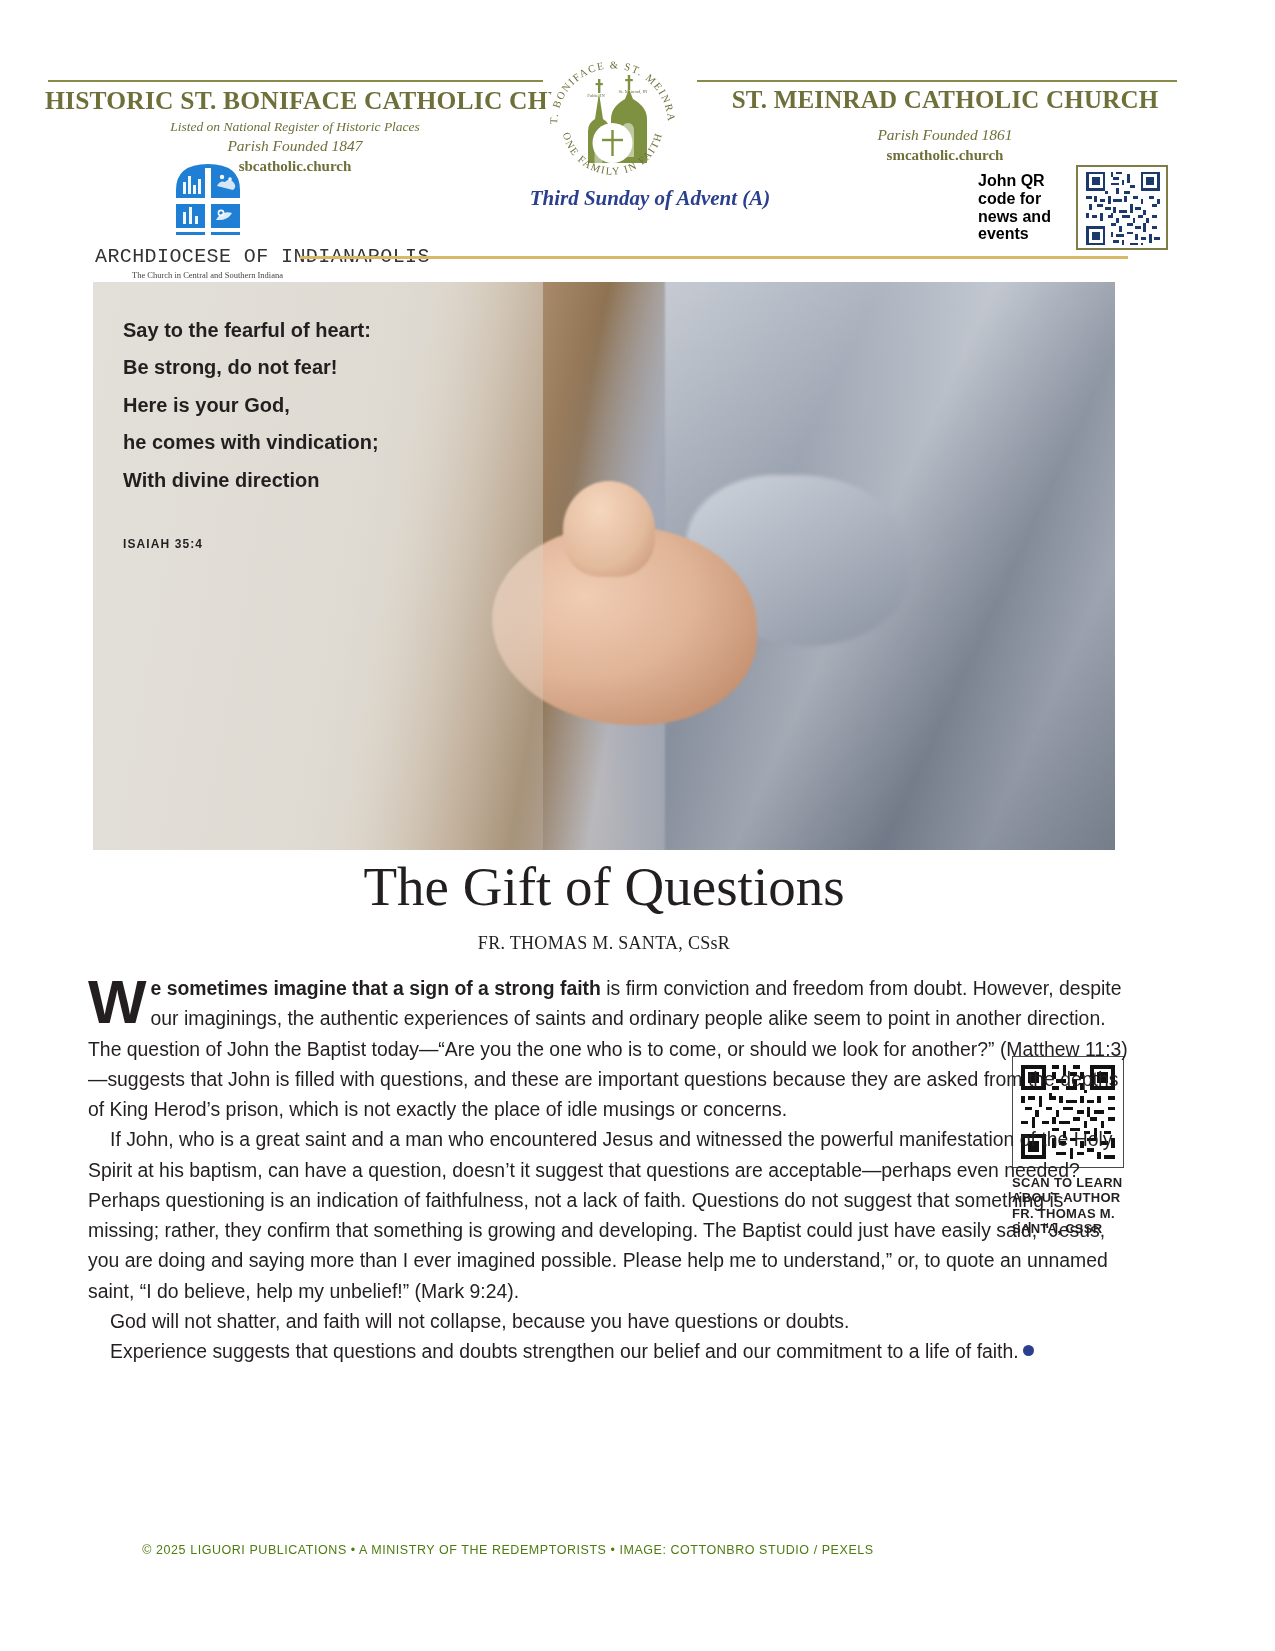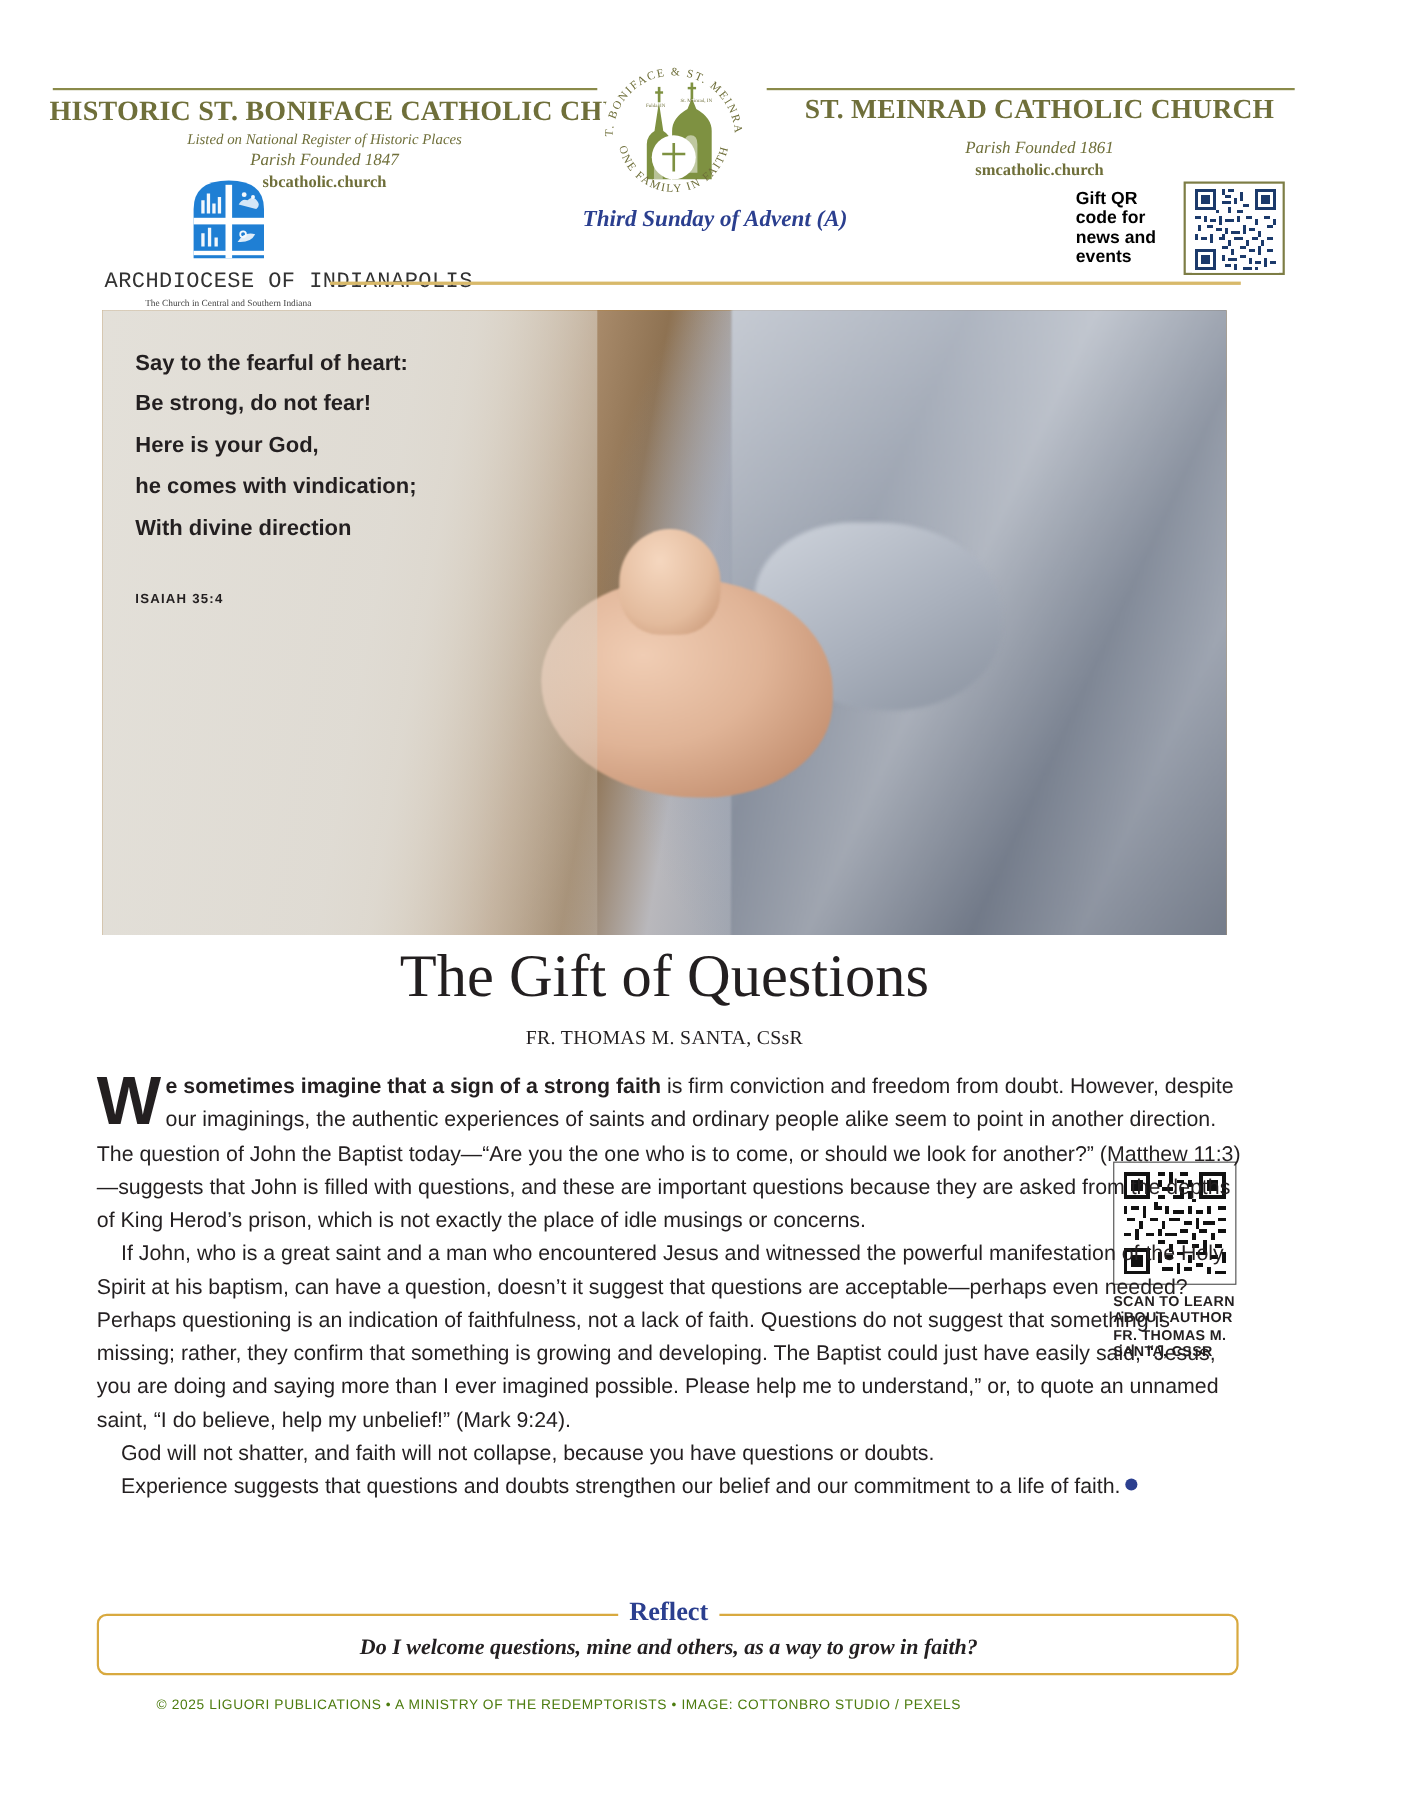--- a/index.html
+++ b/index.html
@@ -468,21 +468,21 @@
       <div class="arch-name">ARCHDIOCESE OF INDIANAPOLIS</div>
       <div class="arch-tag">The Church in Central and Southern Indiana</div>
     </div>
 
     <div class="liturgy">
       <div class="liturgy-title">Third Sunday of Advent (A)</div>
     </div>
     <div class="header-rule-bottom"></div>
 
     <div class="scan-block">
-      <div class="scan-label">Gift QR code for news and events</div>
+      <div class="scan-label">John QR code for news and events</div>
       <div class="qr-header">
         <svg width="86" height="79" viewBox="0 0 29 29" shape-rendering="crispEdges" aria-hidden="true">
           <rect width="29" height="29" fill="#ffffff"></rect>
           <g fill="#1b3a6b">
             <rect x="1" y="1" width="7" height="7"></rect>
               <rect x="2" y="2" width="5" height="5" fill="#ffffff"></rect>
               <rect x="3" y="3" width="3" height="3"></rect>
             <rect x="21" y="1" width="7" height="7"></rect>
               <rect x="22" y="2" width="5" height="5" fill="#ffffff"></rect>
               <rect x="23" y="3" width="3" height="3"></rect>
@@ -654,22 +654,15 @@
     <div class="author-qr-cap">SCAN TO LEARN ABOUT AUTHOR FR. THOMAS M. SANTA, CSSR</div>
   </div>
 
   <div class="body-col">
     <p><span class="dropcap">W</span><span class="lead">e sometimes imagine that a sign of a strong faith</span><span> is firm conviction and freedom from doubt. However, despite our imaginings, the authentic experiences of saints and ordinary people alike seem to point in another direction. The question of John the Baptist today—“Are you the one who is to come, or should we look for another?” (Matthew 11:3)—suggests that John is filled with questions, and these are important questions because they are asked from the depths of King Herod’s prison, which is not exactly the place of idle musings or concerns.</span></p>
     <p class="indent">If John, who is a great saint and a man who encountered Jesus and witnessed the powerful manifestation of the Holy Spirit at his baptism, can have a question, doesn’t it suggest that questions are acceptable—perhaps even needed? Perhaps questioning is an indication of faithfulness, not a lack of faith. Questions do not suggest that something is missing; rather, they confirm that something is growing and developing. The Baptist could just have easily said, “Jesus, you are doing and saying more than I ever imagined possible. Please help me to understand,” or, to quote an unnamed saint, “I do believe, help my unbelief!” (Mark 9:24).</p>
     <p class="indent">God will not shatter, and faith will not collapse, because you have questions or doubts.</p>
     <p class="indent"><span>Experience suggests that questions and doubts strengthen our belief and our commitment to a life of faith.</span><span class="enddot"></span></p>
   </div>
 
-  <div class="reflect-wrap">
-    <div class="reflect-box"></div>
-    <div class="reflect-heading">
-      <span>Reflect</span>
-    </div>
-    <div class="reflect-question">Do I welcome questions, mine and others, as a way to grow in faith?</div>
-  </div>
 
   <div class="footer">© 2025 LIGUORI PUBLICATIONS • A MINISTRY OF THE REDEMPTORISTS • IMAGE: COTTONBRO STUDIO / PEXELS</div>
 </div>
 
 </body></html>

